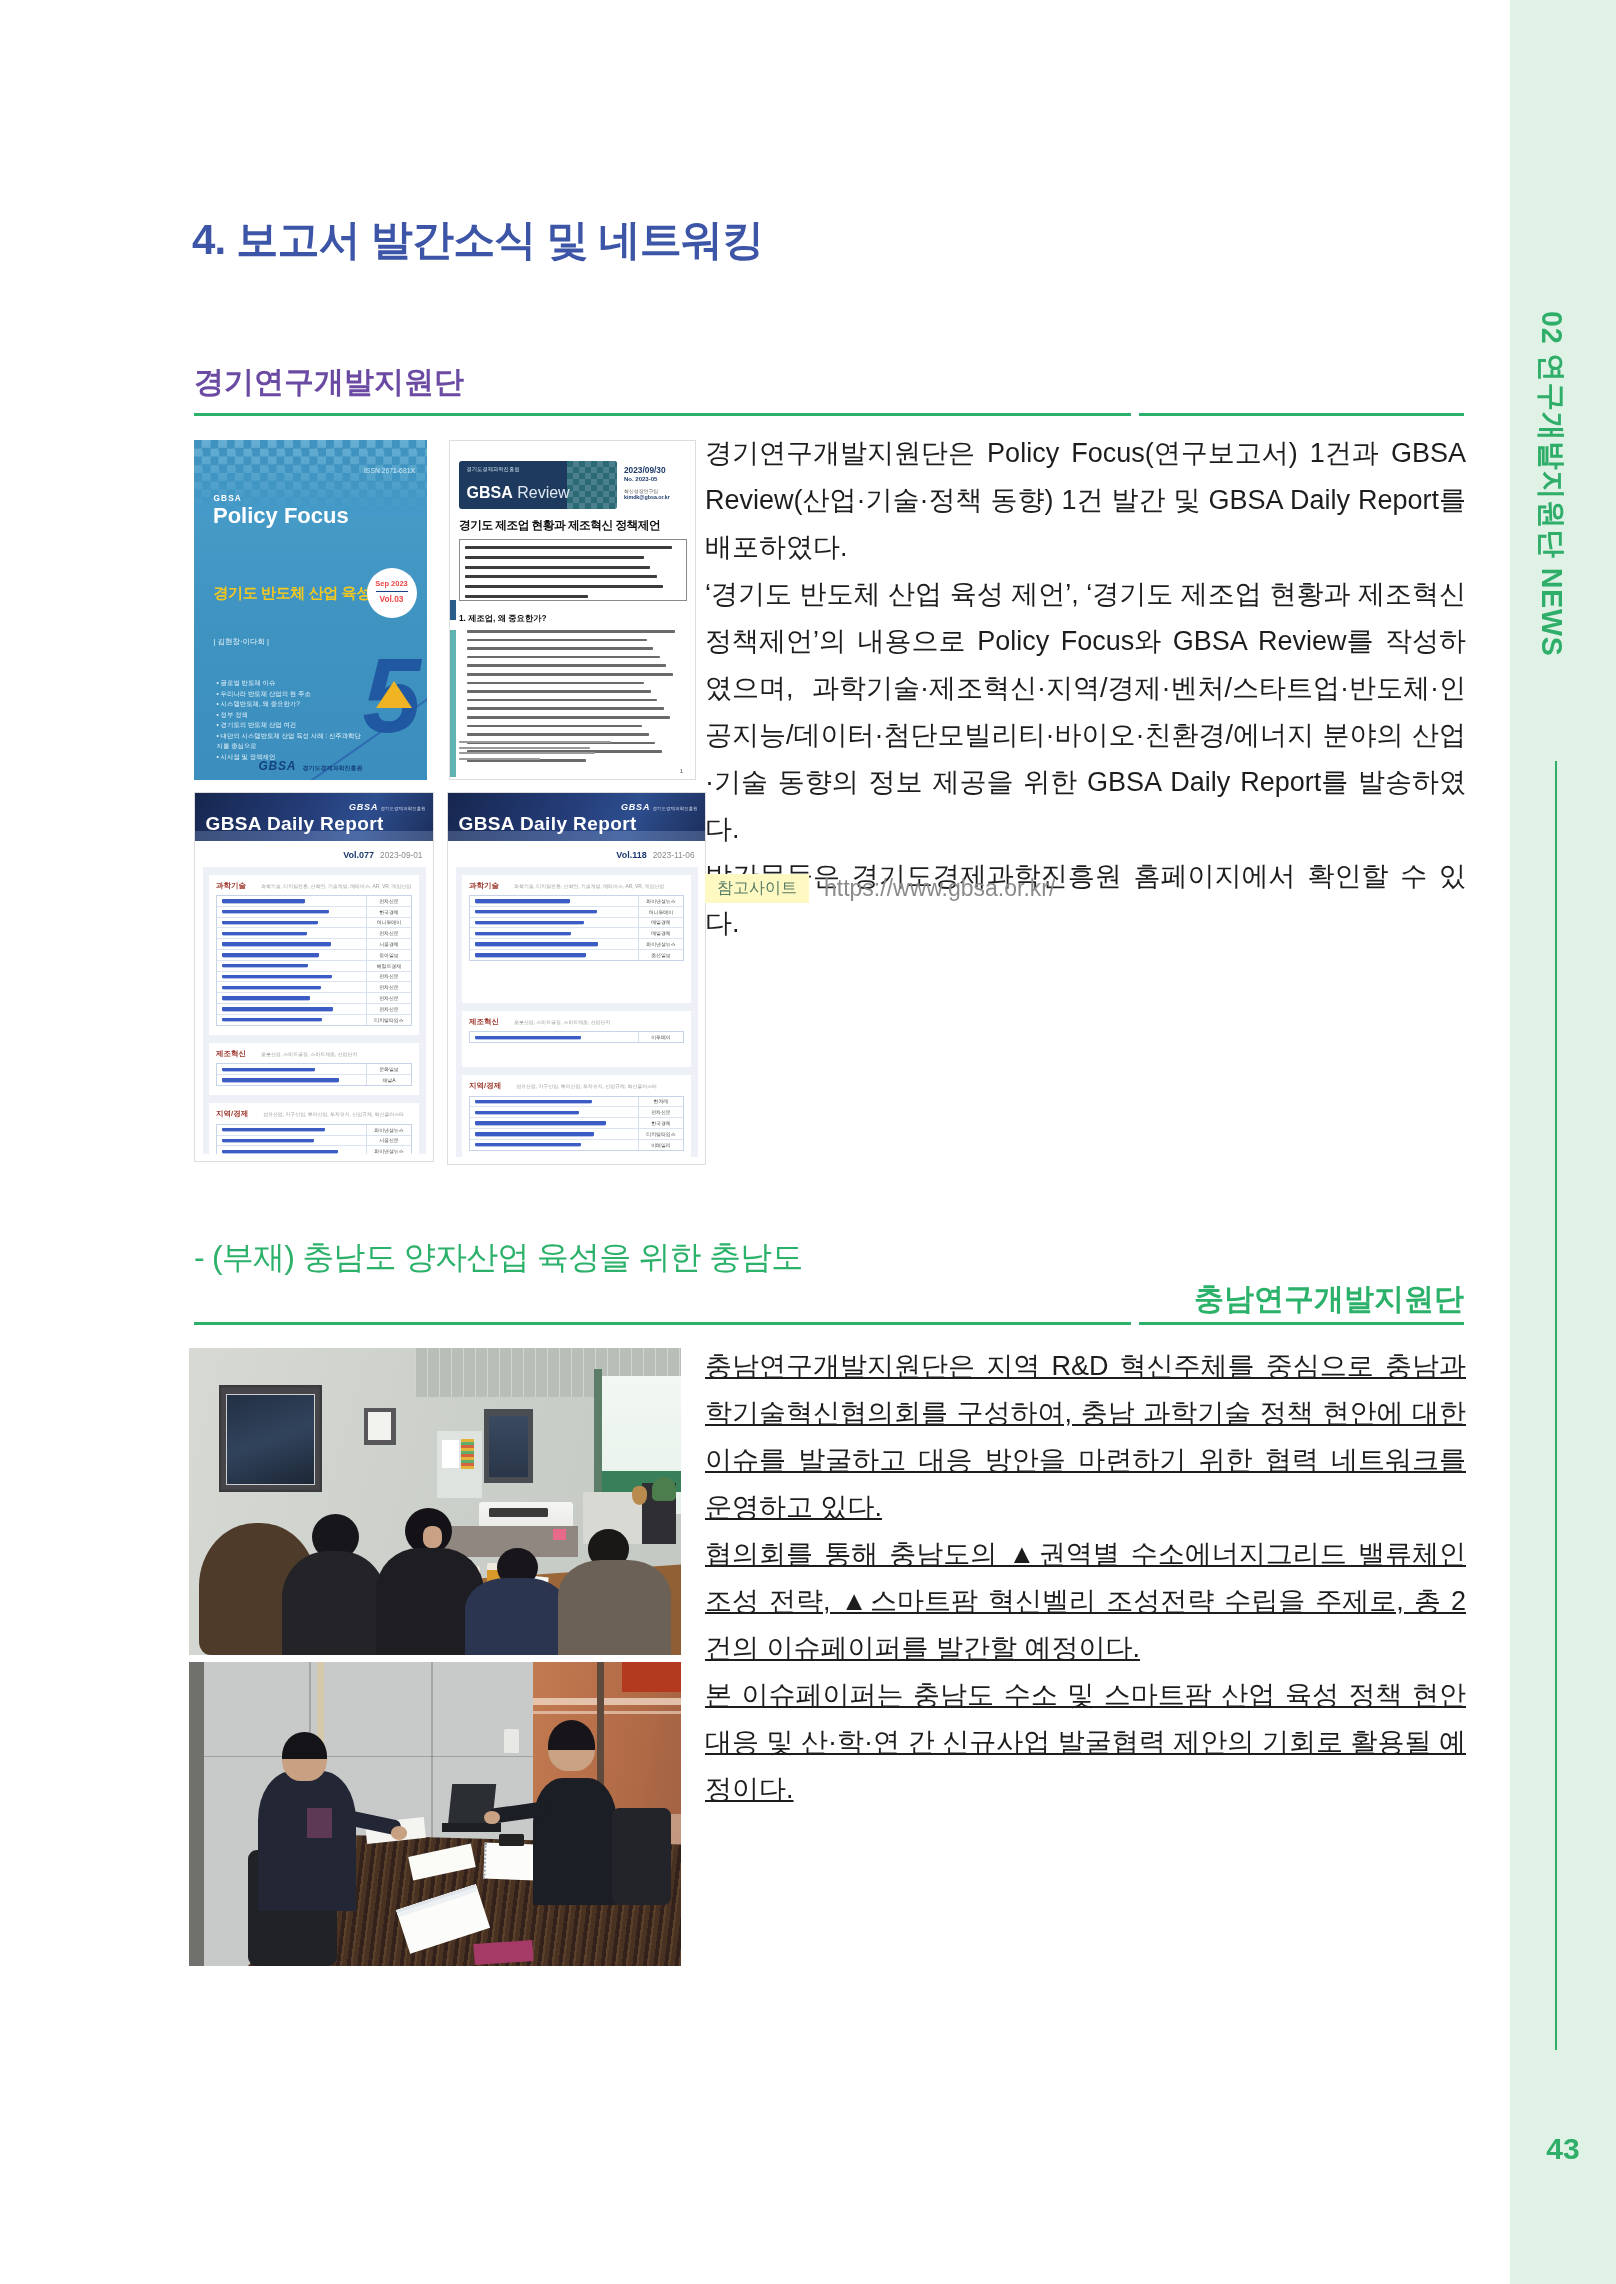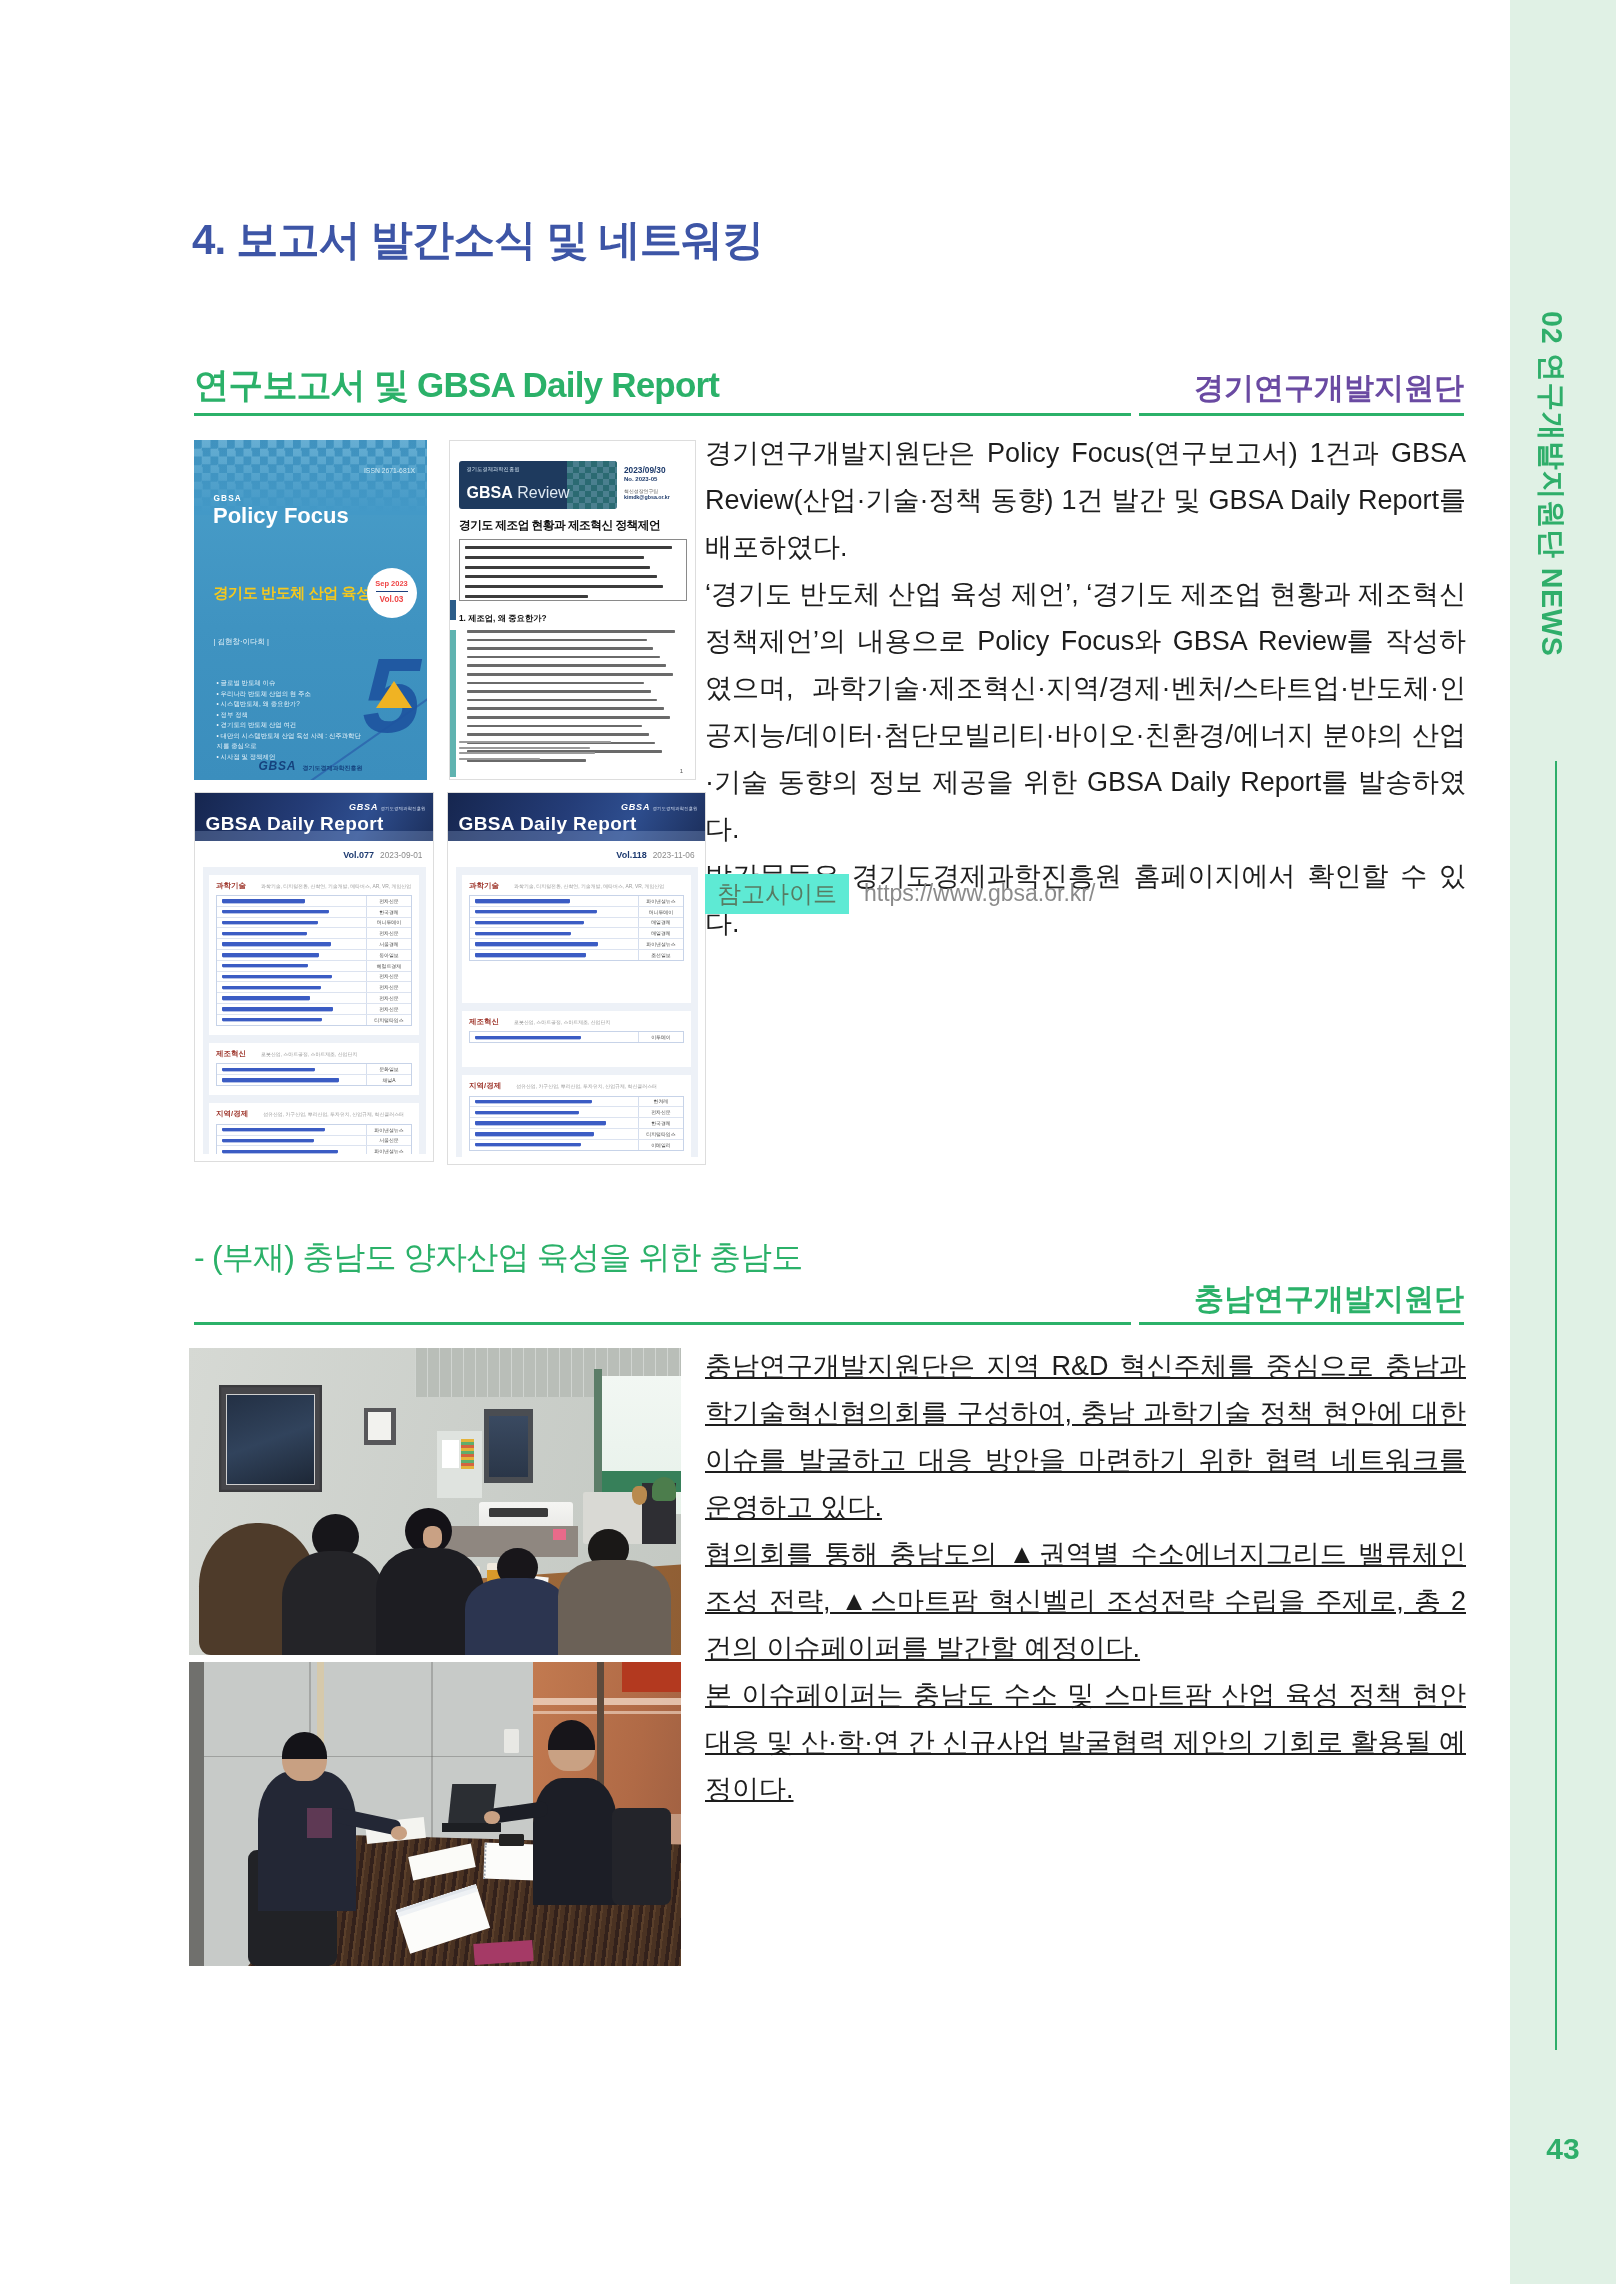--- a/index.html
+++ b/index.html
@@ -28,21 +28,21 @@
   .sec2-head{position:absolute;left:194px;top:1228px;width:1270px;height:93px;}
   .sec2-title{font-size:35px;font-weight:800;color:#2bb169;letter-spacing:-0.8px;}
   .sec2-sub{font-size:32px;font-weight:400;color:#2bb169;margin-top:7.5px;letter-spacing:-0.8px;}
   .sec2-org{position:absolute;right:0;bottom:1.5px;}
 
   
   .bodytext{position:absolute;left:705px;width:761px;font-size:27px;line-height:47px;
     text-align:justify;color:#1d1d1d;}
   .bodytext p{margin:0;}
   .refrow{position:absolute;left:705px;top:874px;display:flex;align-items:center;gap:15px;}
-  .refchip{background:#5eead4;color:#567c63;font-size:24px;padding:3.8px 12px;}
+  .refchip{background:#fef9c3;color:#567c63;font-size:16px;padding:3.8px 12px;}
   .refurl{color:#8b8b8b;font-size:23px;}
 
   
   .thumb{position:absolute;overflow:hidden;background:#fff;}
   .bordered{border:0.8px solid #dddddd;box-sizing:border-box;}
   .skel-line{height:2.6px;background:#6a6a6a;margin-bottom:6px;border-radius:0.8px;}
   .skel-dark .skel-line{background:#3c3c3c;height:3px;margin-bottom:6.8px;}
   .skel-faint .skel-line{background:#9a9a9a;height:1.9px;margin-bottom:3.8px;}
 
   
@@ -133,21 +133,20 @@
 <div class="page">
 
   <div class="sidebar-bg"></div>
   <div class="sidebar-label">02 연구개발지원단 NEWS</div>
   <div class="sidebar-line"></div>
   <div class="page-number">43</div>
 
   <h1 class="main-title">4. 보고서 발간소식 및 네트워킹</h1>
 
   <div class="sec-head" style="top:362px;">
-    <div class="sec-title">연구보고서 및 GBSA Daily Report</div>
     <div class="sec-org purple">경기연구개발지원단</div>
   </div>
   <div class="rule" style="top:413px;"></div>
 
   <div class="thumb" style="left:194px;top:440px;width:233px;height:340px;">
     <div class="pf">
       <div class="pf-mosaic"></div>
       <div class="pf-fade"></div>
       <div class="pf-issn">ISSN 2671-681X</div>
       <div class="pf-brand">GBSA</div>

